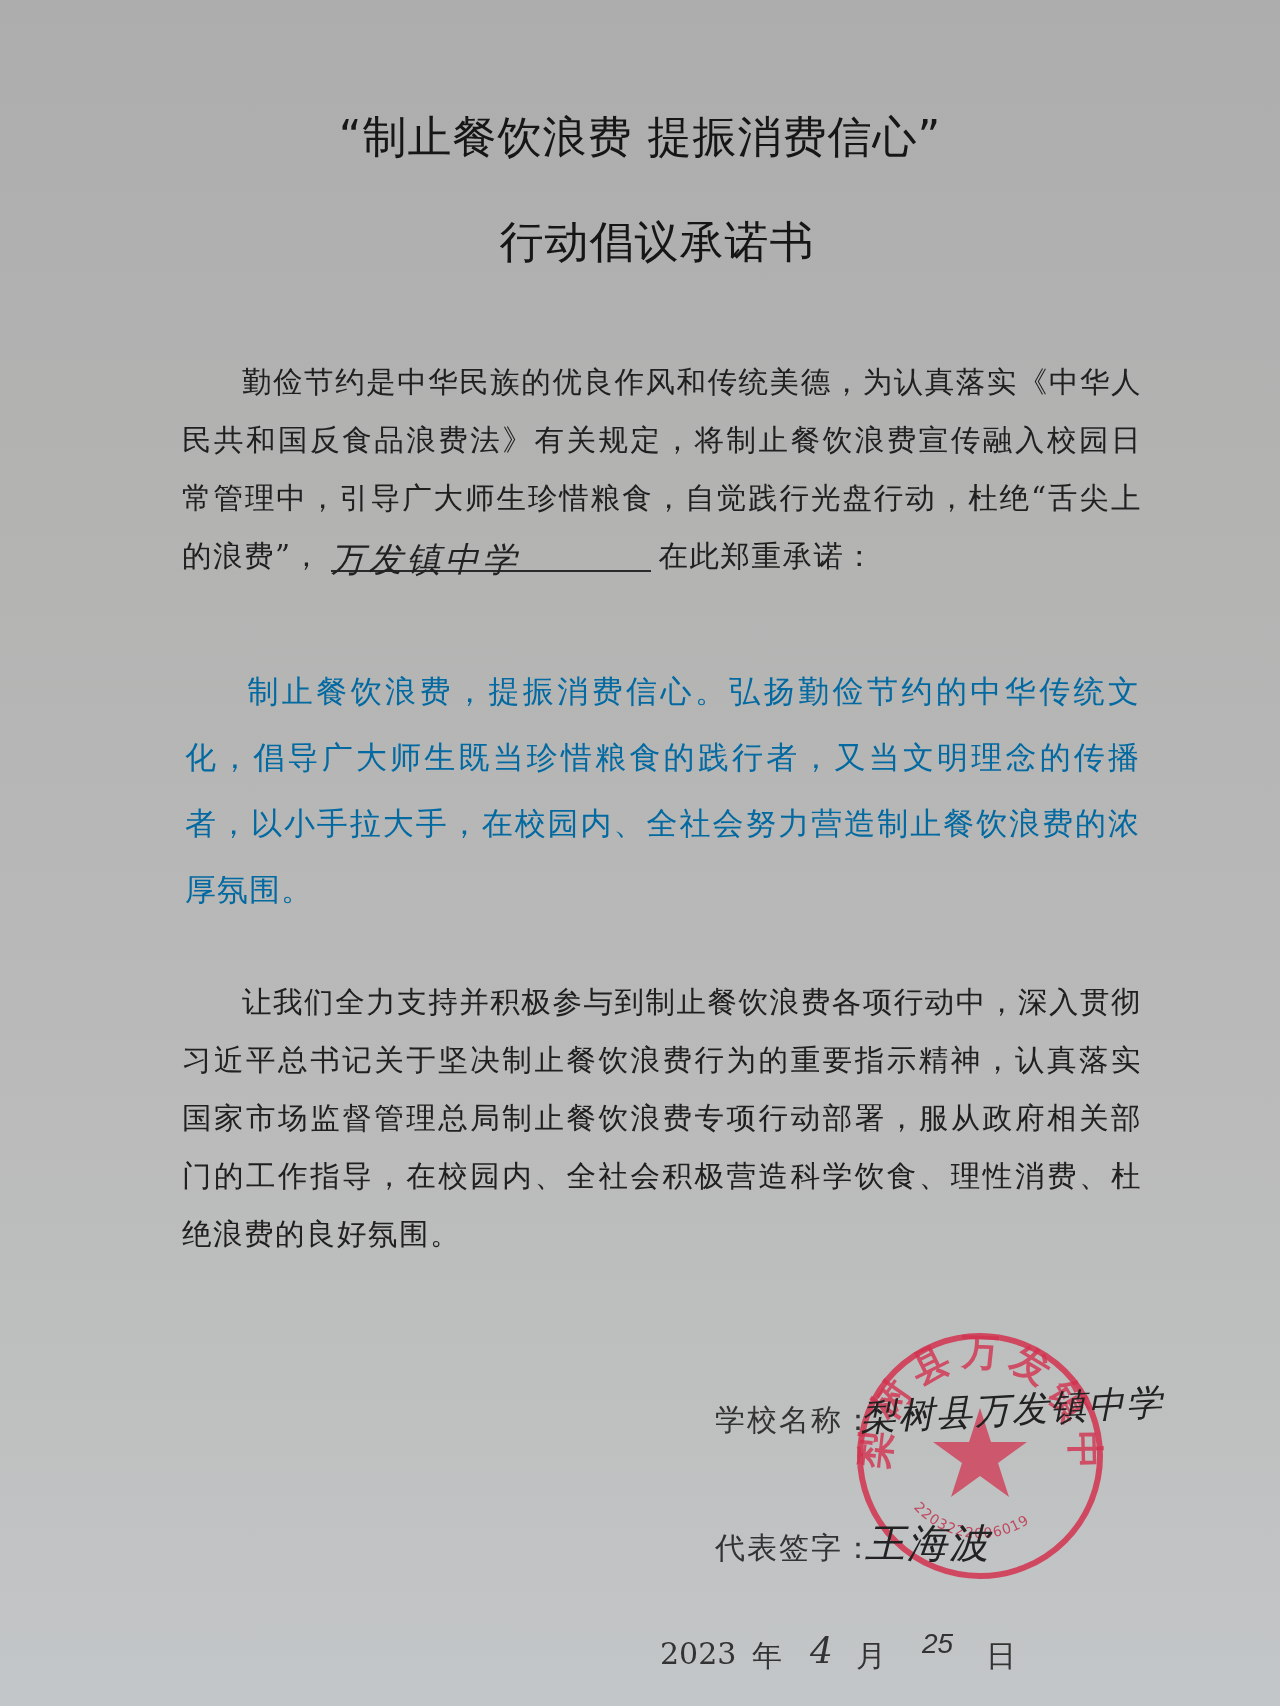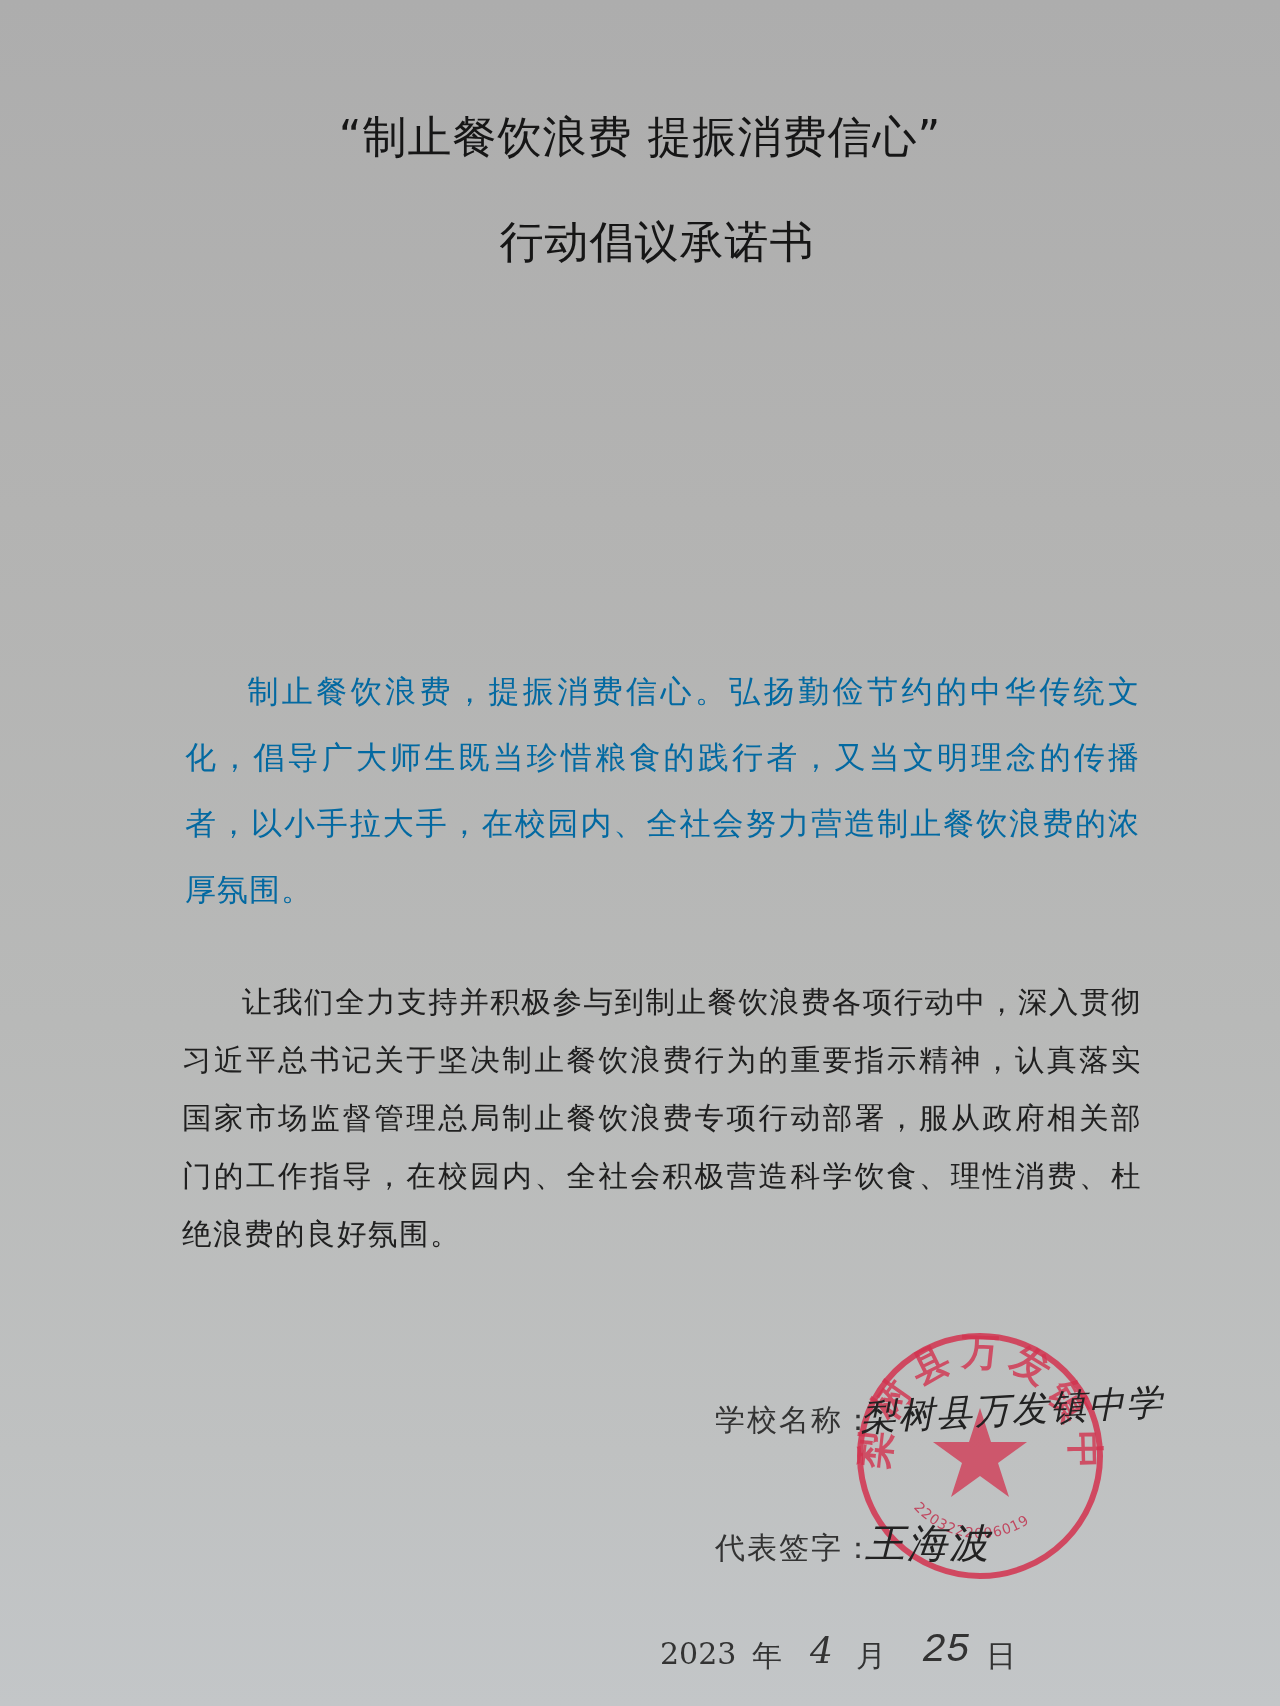--- a/index.html
+++ b/index.html
@@ -92,36 +92,39 @@
       left: 660px; top: 1628px;
       font-family: "DejaVu Serif", serif;
       font-size: 30px;
       color: #333;
     }
     .date-row span { position: absolute; white-space: nowrap; }
     .d-year { left: 0; }
     .d-nian { left: 92px; }
     .d-month-hw { left: 150px; font-family: "DejaVu Serif", serif; font-style: italic; font-size: 36px; top: -6px; }
     .d-yue { left: 196px; }
-    .d-day-hw { left: 262px; font-family: Liberation Mono, monospace; font-style: italic; font-size: 40px; top: -8px; }
+    .d-day-hw { left: 262px; font-family: Liberation Sans, sans-serif; font-style: italic; font-size: 28px; top: -8px; }
     .d-ri { left: 326px; }
     .stamp {
       position: absolute;
       left: 850px; top: 1318px;
       width: 260px; height: 260px;
     }
   </style>
 </head>
 <body>
 
 <div class="page">
 
   <div class="title t1">“制止餐饮浪费  提振消费信心”</div>
   <div class="title t2">行动倡议承诺书</div>
 
+  <div class="para p1">
+    <span class="indent"></span><span>勤俭节约是中华民族的优良作风和传统美德，为认真落实《中华人民共和国反食品浪费法》有关规定，将制止餐饮浪费宣传融入校园日常管理中，引导广大师生珍惜粮食，自觉践行光盘行动，杜绝“舌尖上的浪费”，</span><span class="sign-line"><span class="handwriting">万发镇中学</span></span><span>在此郑重承诺：</span>
+  </div>
 
   <div class="para p2">
     <span class="indent"></span><span>制止餐饮浪费，提振消费信心。弘扬勤俭节约的中华传统文化，倡导广大师生既当珍惜粮食的践行者，又当文明理念的传播者，以小手拉大手，在校园内、全社会努力营造制止餐饮浪费的浓厚氛围。</span>
   </div>
 
   <div class="para p3">
     <span class="indent"></span><span>让我们全力支持并积极参与到制止餐饮浪费各项行动中，深入贯彻习近平总书记关于坚决制止餐饮浪费行为的重要指示精神，认真落实国家市场监督管理总局制止餐饮浪费专项行动部署，服从政府相关部门的工作指导，在校园内、全社会积极营造科学饮食、理性消费、杜绝浪费的良好氛围。</span>
   </div>
 
   <svg class="stamp" viewBox="0 0 260 260" xmlns="http://www.w3.org/2000/svg">

